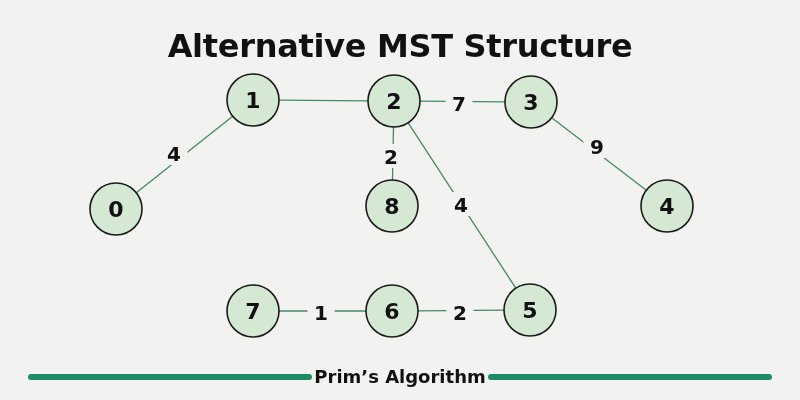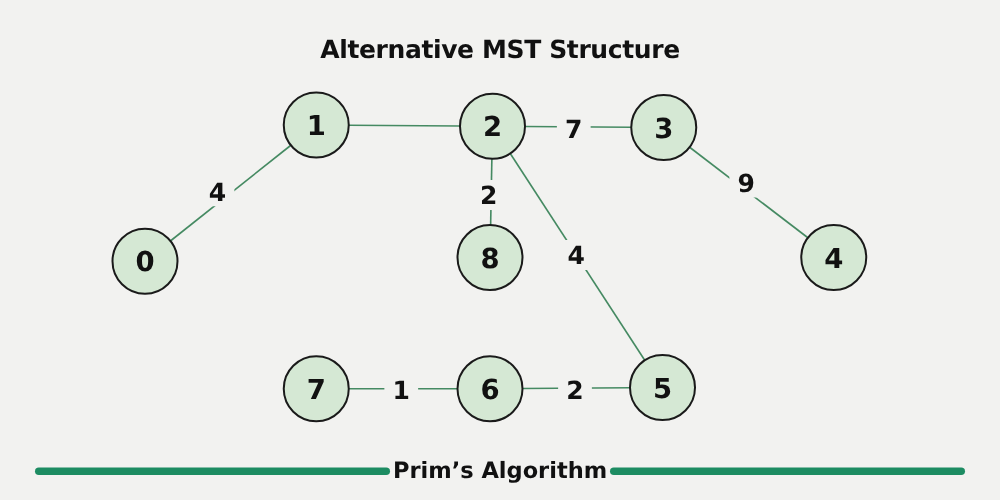--- a/index.html
+++ b/index.html
@@ -5,21 +5,21 @@
   :root{
     --bg:#f2f2f0; --node-fill:#d5e8d4; --node-stroke:#1a1a1a;
     --edge:#458a62; --ink:#111111; --divider:#1d8c62;
   }
   *{margin:0;padding:0;box-sizing:border-box;}
   html,body{width:800px;height:400px;overflow:hidden;}
   body{font-family:"DejaVu Sans",sans-serif;background:var(--bg);}
   .canvas{position:relative;width:800px;height:400px;background:var(--bg);}
   .title{
     position:absolute;top:27px;left:0;width:100%;
-    text-align:center;font-size:20px;font-weight:700;color:var(--ink);
+    text-align:center;font-size:32px;font-weight:700;color:var(--ink);
     letter-spacing:-0.3px;
   }
   svg.graph{position:absolute;top:0;left:0;width:800px;height:400px;}
   svg.graph .edge-line{stroke:var(--edge);stroke-width:1.3;}
   svg.graph .label-bg{fill:var(--bg);}
   svg.graph .edge-weight{
     font-family:"DejaVu Sans",sans-serif;font-weight:700;font-size:20px;
     fill:var(--ink);text-anchor:middle;
   }
   svg.graph .node-circle{fill:var(--node-fill);stroke:var(--node-stroke);stroke-width:1.6;}

